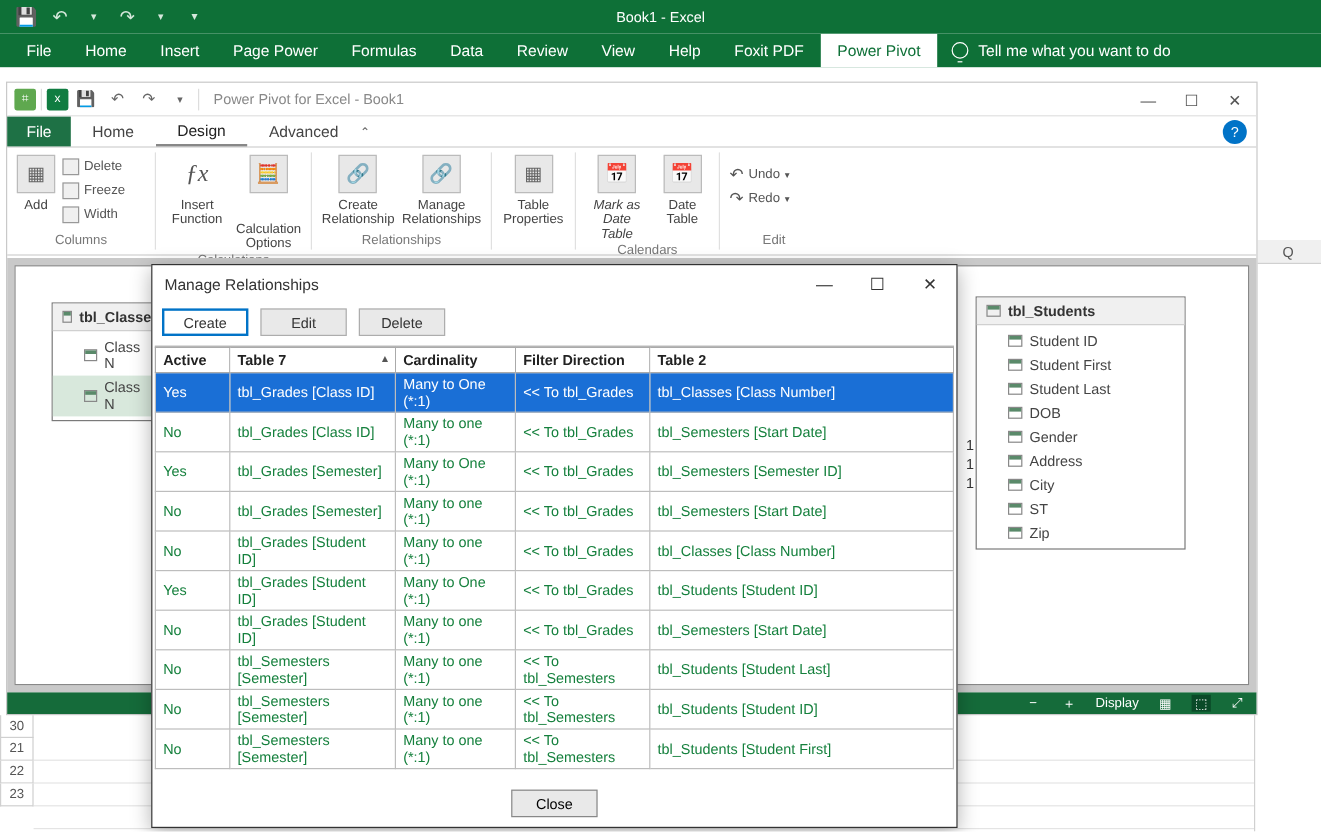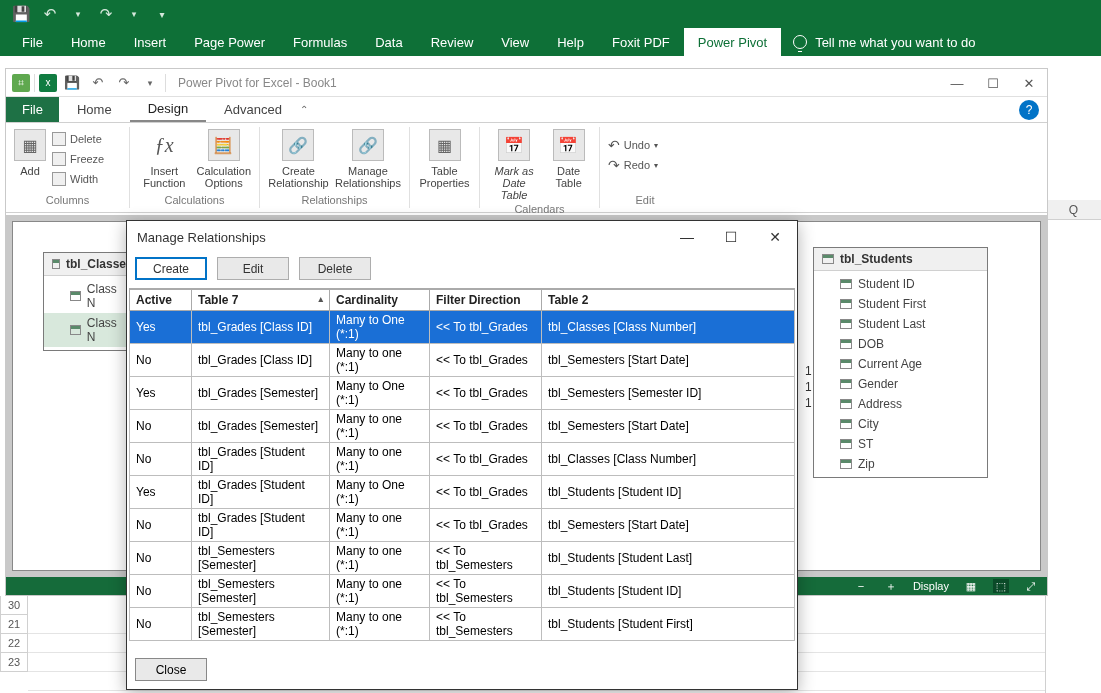--- a/index.html
+++ b/index.html
@@ -69,23 +69,23 @@
 .dialog .d-title { height:32px; display:flex; align-items:center; padding:0 10px; font-size:13px; color:#333; position:relative;}
 .dialog .d-title .wc { position:absolute; right:0; top:0; display:flex;}
 .dialog .d-title .wc span{ width:44px; height:32px; display:flex; align-items:center; justify-content:center; font-size:14px; color:#333;}
 .d-toolbar { padding:4px 8px 8px; display:flex; gap:10px;}
 .d-toolbar button { width:72px; height:23px; background:#e9e9e9; border:1px solid #adadad; font-size:12px; color:#333;}
 .d-toolbar button.def { border:2px solid #0173c7; background:#fff;}
 .d-grid { margin:0 2px; border-top:1px solid #aaa;}
 .d-grid table { width:100%; border-collapse:collapse; font-size:12px;}
 .d-grid th { text-align:left; font-weight:600; padding:3px 6px; border:1px solid #aaa; background:#fff; color:#222; position:relative;}
 .d-grid th .sort{ position:absolute; right:6px; top:4px; font-size:9px; color:#555;}
-.d-grid td { padding:2px 6px; border:1px solid #bdbdbd; color:#000000;}
+.d-grid td { padding:2px 6px; border:1px solid #bdbdbd; color:#15803d;}
 .d-grid tr.sel td { background:#1a6fd6; color:#fff;}
-.d-bottom { margin-top:auto; padding:8px; display:flex; justify-content:flex-start;}
+.d-bottom { margin-top:auto; padding:8px; display:flex; justify-content:center;}
 .d-bottom button { width:72px; height:23px; background:#e9e9e9; border:1px solid #888; font-size:12px;}
 
 
 .sheet-col { position:absolute; top:200px; right:0; width:56px; bottom:0; border-left:1px solid #d0d0d0;}
 .sheet-col .colh { background:#f0f0f0; text-align:center; font-size:12px; color:#555; border-bottom:1px solid #d0d0d0; height:20px; line-height:20px;}
 .sheet-rows { position:absolute; left:0; top:596px; width:28px;}
 .sheet-rows div { height:19px; border:1px solid #d0d0d0; border-top:none; background:#fff; text-align:center; font-size:11px; color:#555; line-height:19px;}
 .thin-row { position:absolute; left:28px; right:56px; height:19px; border-bottom:1px solid #e4e4e4;}
 </style>
 </head>
@@ -93,20 +93,21 @@
 
 <div class="titlebar">
   <div class="qat">
     <span>💾</span>
     <span>↶</span>
     <span style="font-size:9px;">▾</span>
     <span>↷</span>
     <span style="font-size:9px;">▾</span>
     <span style="font-size:10px;">▾</span>
   </div>
+  <div class="center-title">Book1 - Excel</div>
 </div>
 
 <div class="excel-tabs">
   <div class="tab">File</div>
   <div class="tab">Home</div>
   <div class="tab">Insert</div>
   <div class="tab">Page Power</div>
   <div class="tab">Formulas</div>
   <div class="tab">Data</div>
   <div class="tab">Review</div>
@@ -186,21 +187,21 @@
     </div>
     <div class="rgroup" style="width:130px;">
       <div class="items">
         <div class="rbtn-lg">
             <div class="ico fx">ƒx</div>
             <span style="white-space:pre-line;">Insert
 Function</span>
           </div>
         <div class="rbtn-lg">
             <div class="ico">🧮</div>
-            <span style="white-space:pre-line;">Calculation
+            <span style="white-space:pre-line;margin-top:20px;">Calculation
 Options</span>
           </div>
       </div>
       <div class="label">Calculations</div>
     </div>
     <div class="rgroup" style="width:150px;">
       <div class="items">
         <div class="rbtn-lg" style="width:68px;">
             <div class="ico">🔗</div>
             <span style="white-space:pre-line;">Create
@@ -292,24 +293,20 @@
               <span class="tbl-ico"></span>
               <span>Student First</span>
             </div>
             <div class="fb-item">
               <span class="tbl-ico"></span>
               <span>Student Last</span>
             </div>
             <div class="fb-item">
               <span class="tbl-ico"></span>
               <span>DOB</span>
-            </div>
-            <div class="fb-item">
-              <span class="tbl-ico"></span>
-              <span>Current Age</span>
             </div>
             <div class="fb-item">
               <span class="tbl-ico"></span>
               <span>Gender</span>
             </div>
             <div class="fb-item">
               <span class="tbl-ico"></span>
               <span>Address</span>
             </div>
             <div class="fb-item">

